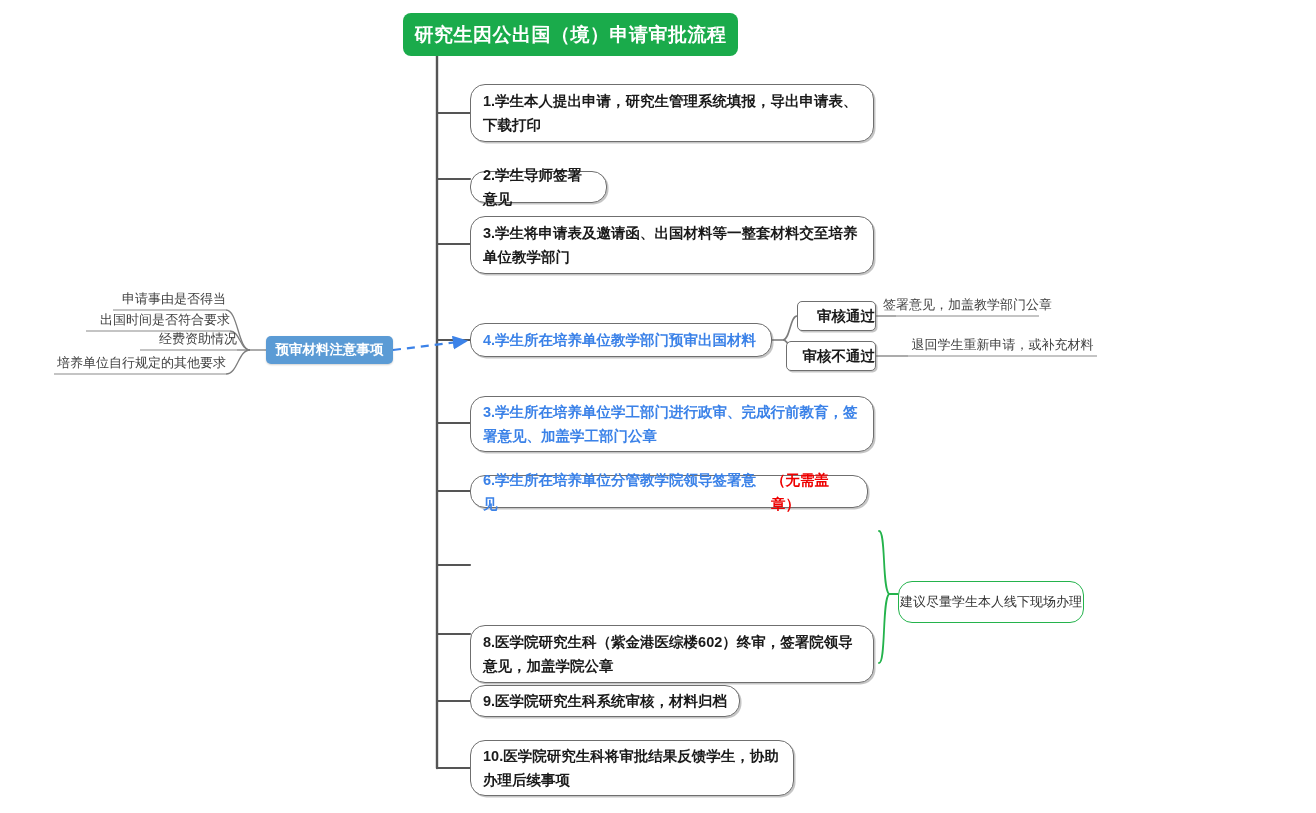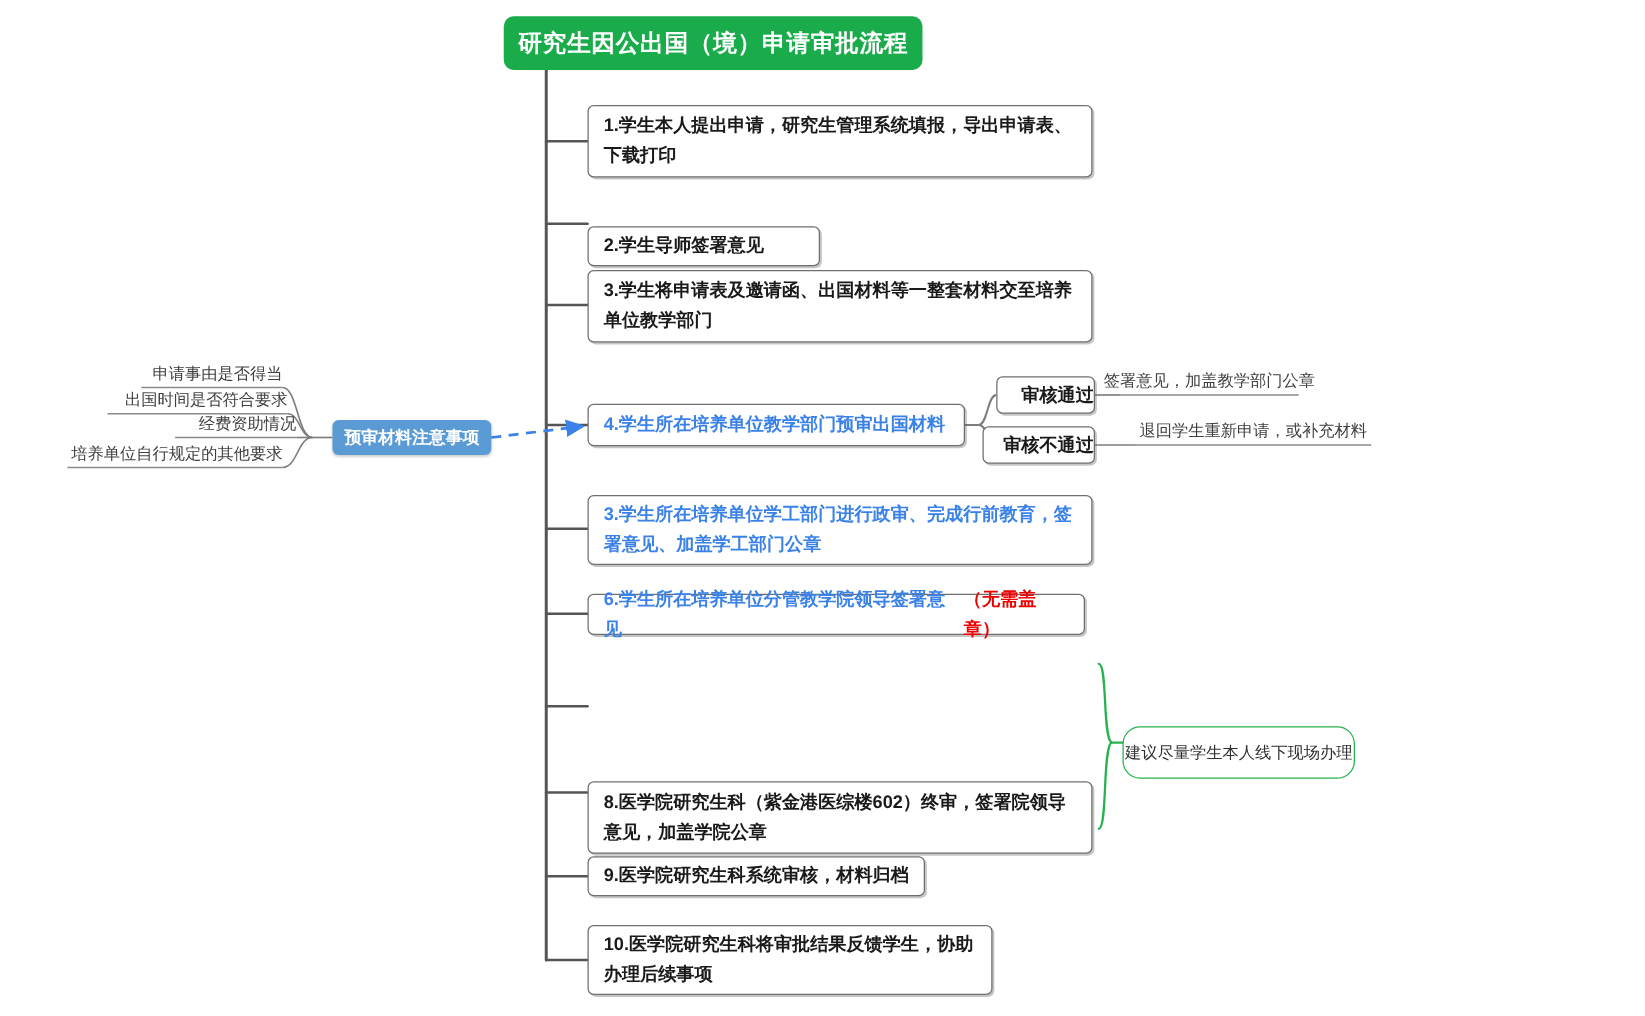--- a/index.html
+++ b/index.html
@@ -42,21 +42,21 @@
     display: flex;
     align-items: center;
     justify-content: center;
     padding: 0 20px;
     white-space: nowrap;
   }
   
   .step-box {
     background: #ffffff;
     border: 1.4px solid #6f6f6f;
-    border-radius: 5px;
+    border-radius: 15px;
     box-shadow: 1.5px 1.5px 0 rgba(90,90,90,0.35);
     font-size: 14.5px;
     font-weight: bold;
     line-height: 24px;
     color: #1a1a1a;
     padding: 7px 11px 7px 12px;
     display: flex;
     align-items: center;
   }
   .step-box.blue-text { color: #3b82e8; }
@@ -185,21 +185,21 @@
       <path d="M889,594 L898,594"></path>
     </g>
   </svg>
 
   <div class="node root-node" style="left:403px; top:13px; width:335px; height:43px;">研究生因公出国（境）申请审批流程</div>
 
   <div class="node step-box" style="left:470px; top:84px; width:404px; height:58px;">
     <span>1.学生本人提出申请，研究生管理系统填报，导出申请表、下载打印</span>
   </div>
 
-  <div class="node step-box" style="left:470px; top:181px; width:186px; height:32px;text-align:right;">
+  <div class="node step-box" style="left:470px; top:171px; width:137px; height:32px;">
     <span>2.学生导师签署意见</span>
   </div>
 
   <div class="node step-box" style="left:470px; top:216px; width:404px; height:58px;">
     <span>3.学生将申请表及邀请函、出国材料等一整套材料交至培养单位教学部门</span>
   </div>
 
   <div class="node step-box blue-text" style="left:470px; top:323px; width:302px; height:34px;">
     <span>4.学生所在培养单位教学部门预审出国材料</span>
   </div>

